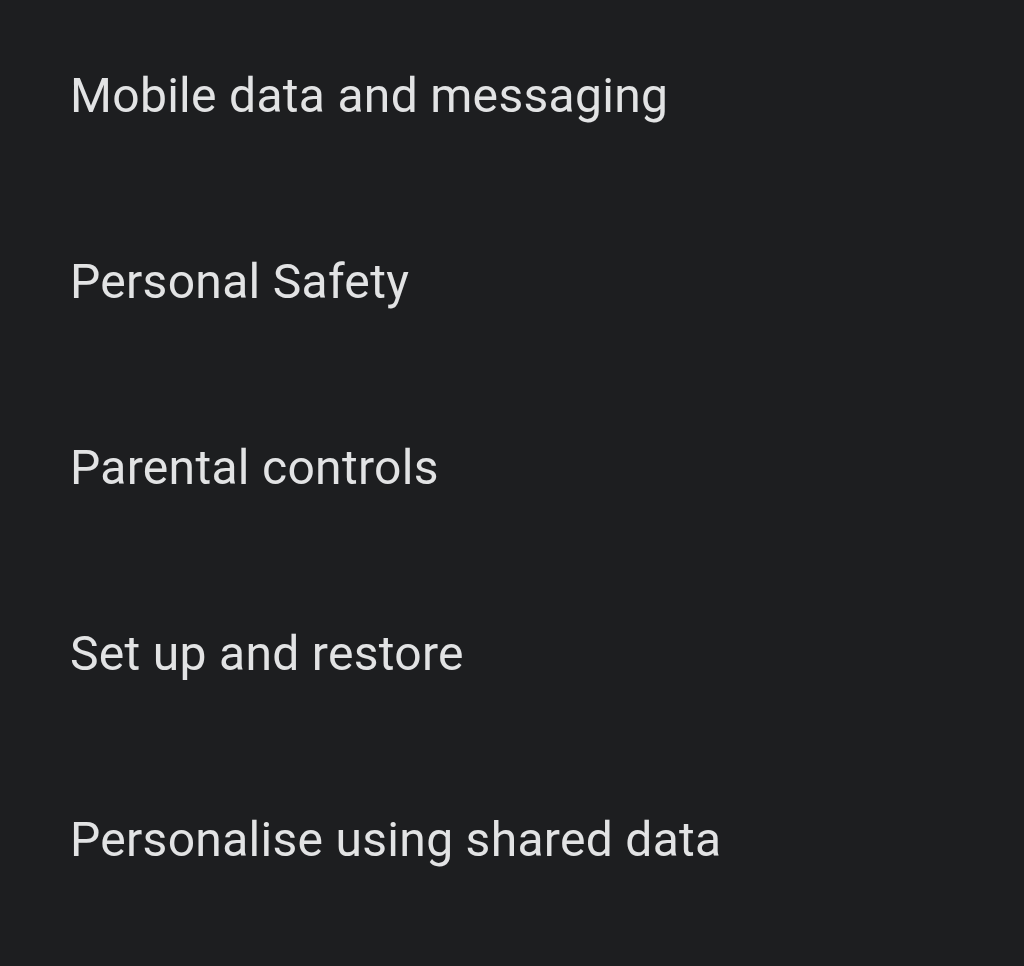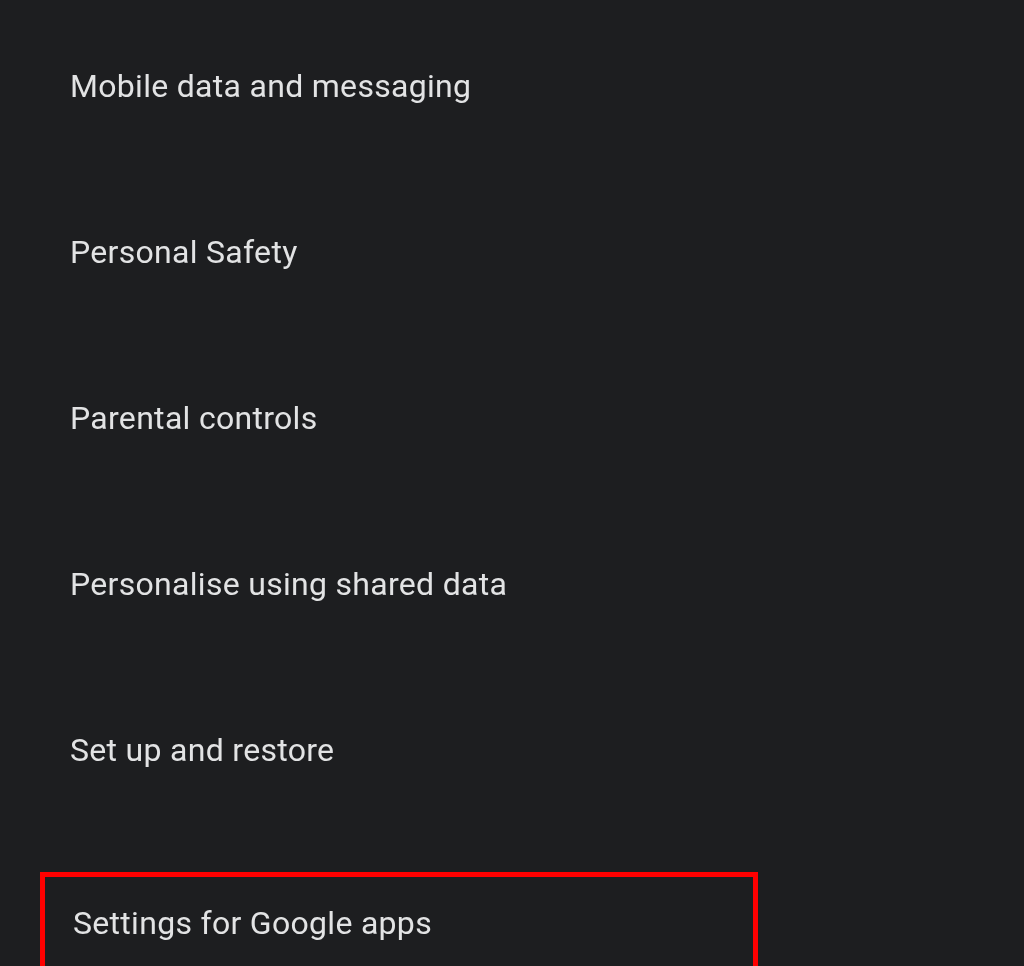--- a/index.html
+++ b/index.html
@@ -14,21 +14,21 @@
       font-family: 'Roboto', -apple-system, BlinkMacSystemFont, 'Segoe UI', Arial, sans-serif;
       overflow: hidden;
     }
     .settings-list {
       padding-top: 48px;
       padding-left: 70px;
       padding-right: 30px;
     }
     .settings-item {
       color: #e2e3e4;
-      font-size: 32px;
+      font-size: 48px;
       font-weight: 400;
       letter-spacing: 0.3px;
       padding: 18px 0;
       margin-bottom: 90px;
       cursor: pointer;
       line-height: 1.25;
     }
     .settings-item:last-child {
       margin-bottom: 0;
     }
@@ -44,18 +44,18 @@
       padding: 14px 0 14px 22px;
     }
   </style>
 </head>
 <body>
 
 <div class="settings-list">
   <div class="settings-item">Mobile data and messaging</div>
   <div class="settings-item">Personal Safety</div>
   <div class="settings-item">Parental controls</div>
+  <div class="settings-item">Set up and restore</div>
   <div class="settings-item">Personalise using shared data</div>
-  <div class="settings-item">Set up and restore</div>
   <div class="highlight-box">
     <div class="settings-item">Settings for Google apps</div>
   </div>
 </div>
 
 </body></html>

